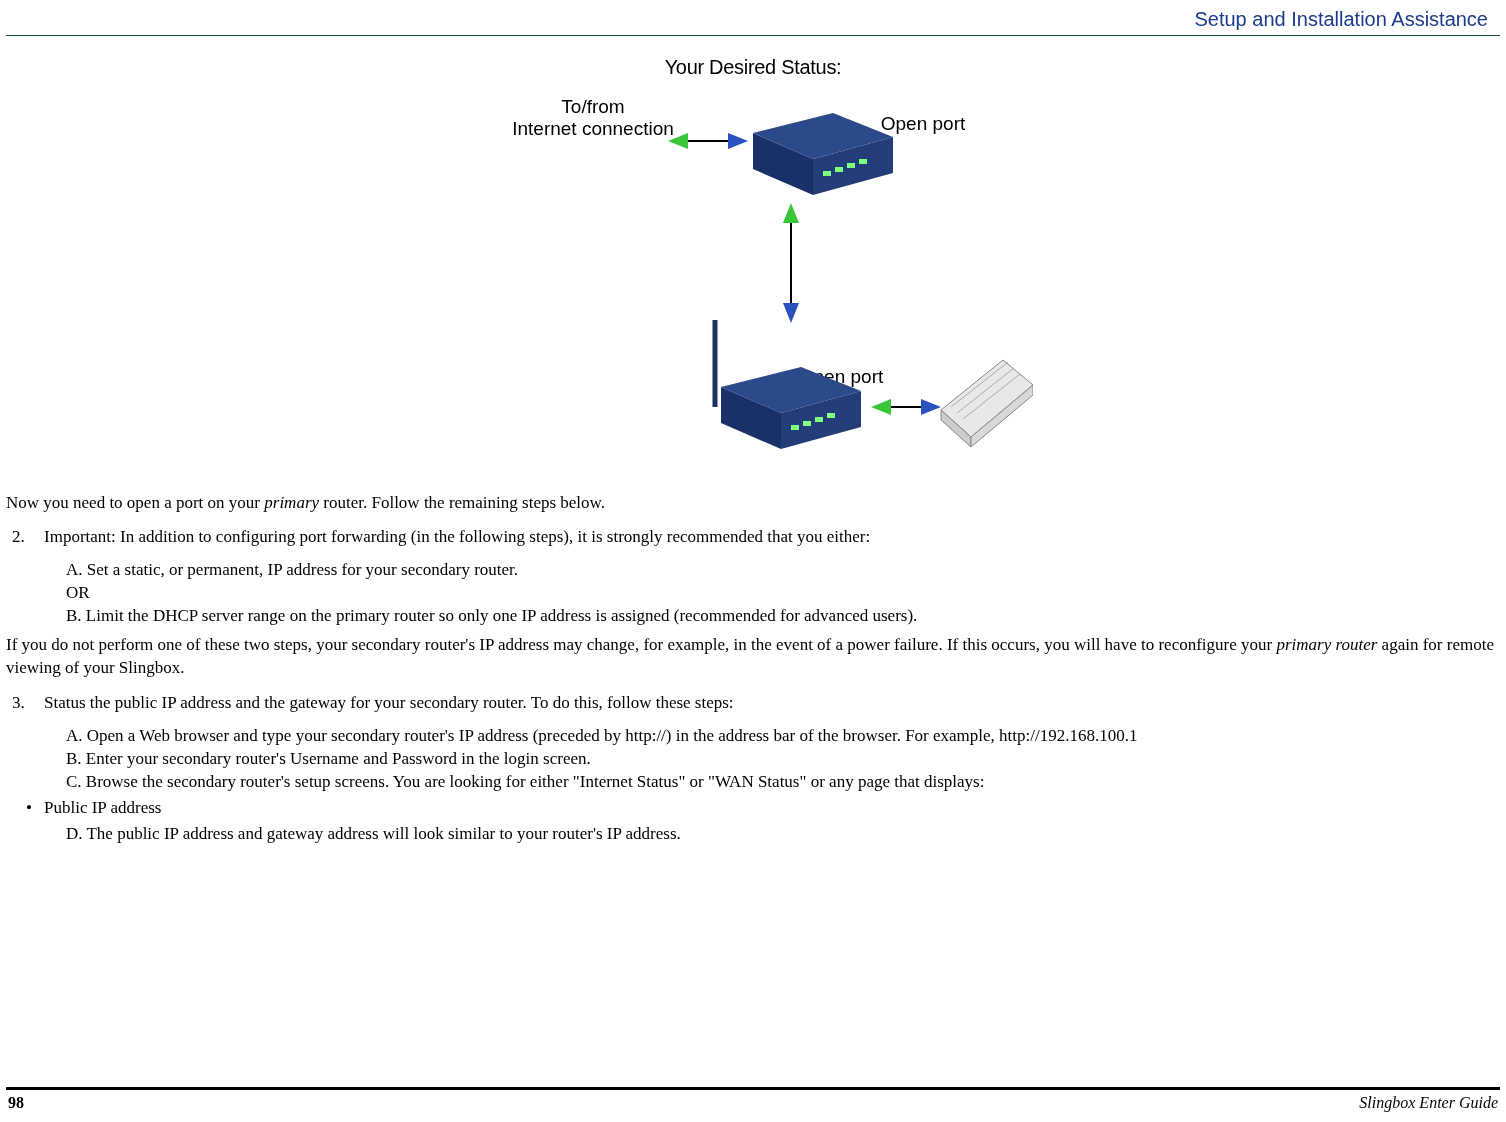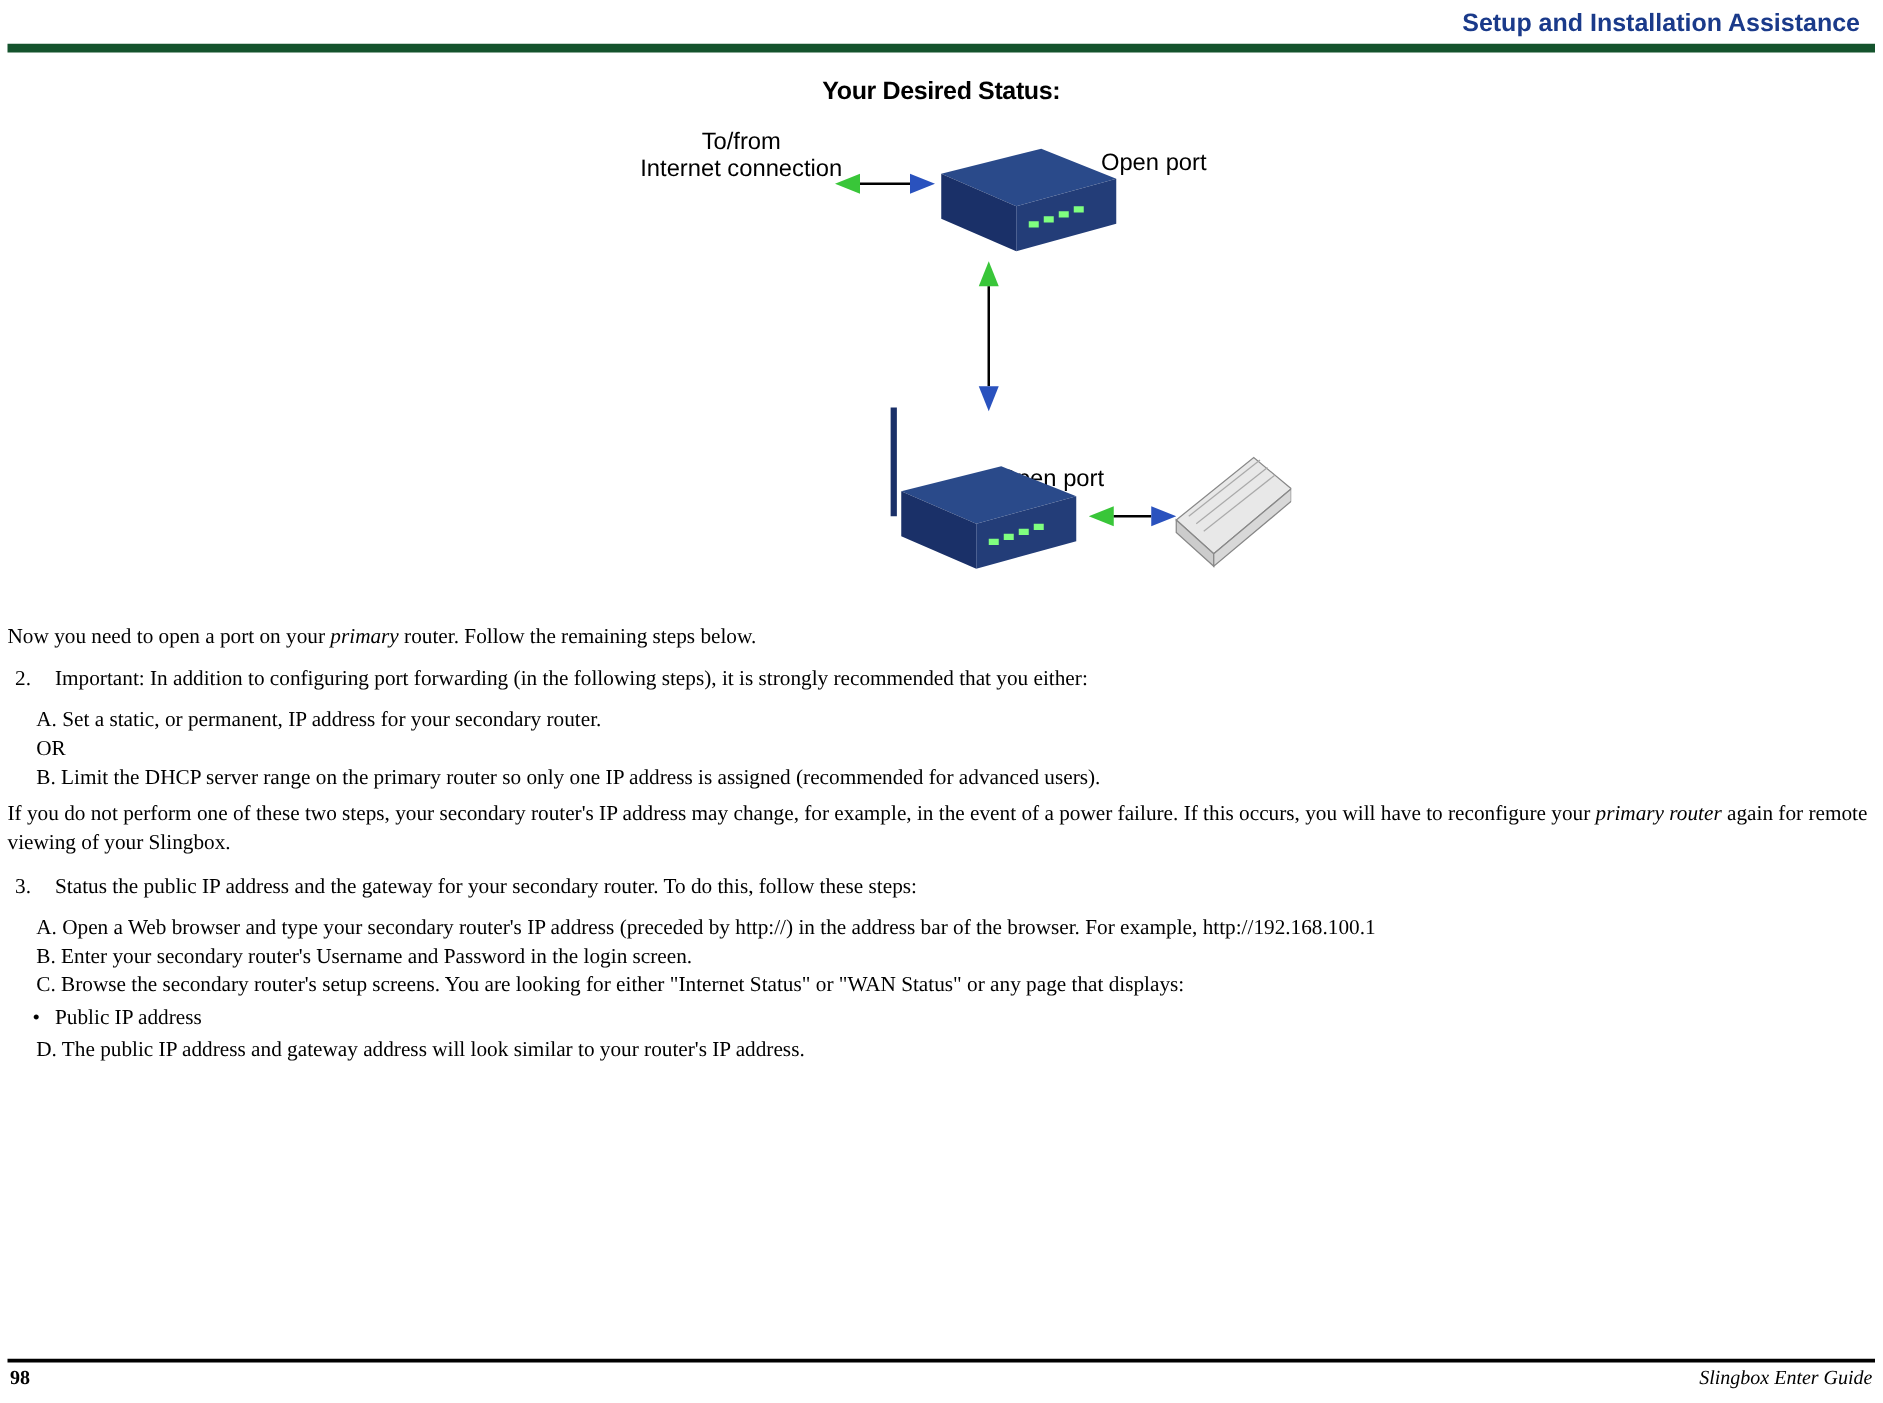--- a/index.html
+++ b/index.html
@@ -10,33 +10,33 @@
     color: #000;
     width: 1506px;
     height: 1122px;
     box-sizing: border-box;
     position: relative;
   }
   .header {
     text-align: right;
     color: #1a3a8a;
     font-family: Arial, Helvetica, sans-serif;
-    font-weight: bold;
+    font-weight: normal;
     font-size: 20px;
     padding: 8px 12px 4px 0;
-    border-bottom: 7px solid #14532d;
+    border-bottom: 1px solid #14532d;
     margin: 0 6px;
   }
   .content {
     padding: 8px 6px 0 6px;
   }
   .diagram-title {
     text-align: center;
     font-family: Arial, Helvetica, sans-serif;
-    font-weight: bold;
+    font-weight: normal;
     font-size: 20px;
     margin: 12px 0 6px 0;
     letter-spacing: -0.3px;
   }
   .diagram-wrap {
     width: 100%;
     display: flex;
     justify-content: center;
     margin-bottom: 12px;
   }
@@ -59,21 +59,21 @@
     padding-left: 38px;
     position: relative;
     line-height: 1.35;
   }
   ol.steps > li .num {
     position: absolute;
     left: 6px;
     top: 0;
   }
   .sub {
-    margin-left: 23px;
+    margin-left: 60px;
     line-height: 1.35;
   }
   .warn {
     margin: 6px 0 12px 0;
     line-height: 1.35;
   }
   ul.bullets {
     list-style: none;
     margin: 2px 0 2px 20px;
     padding: 0;

